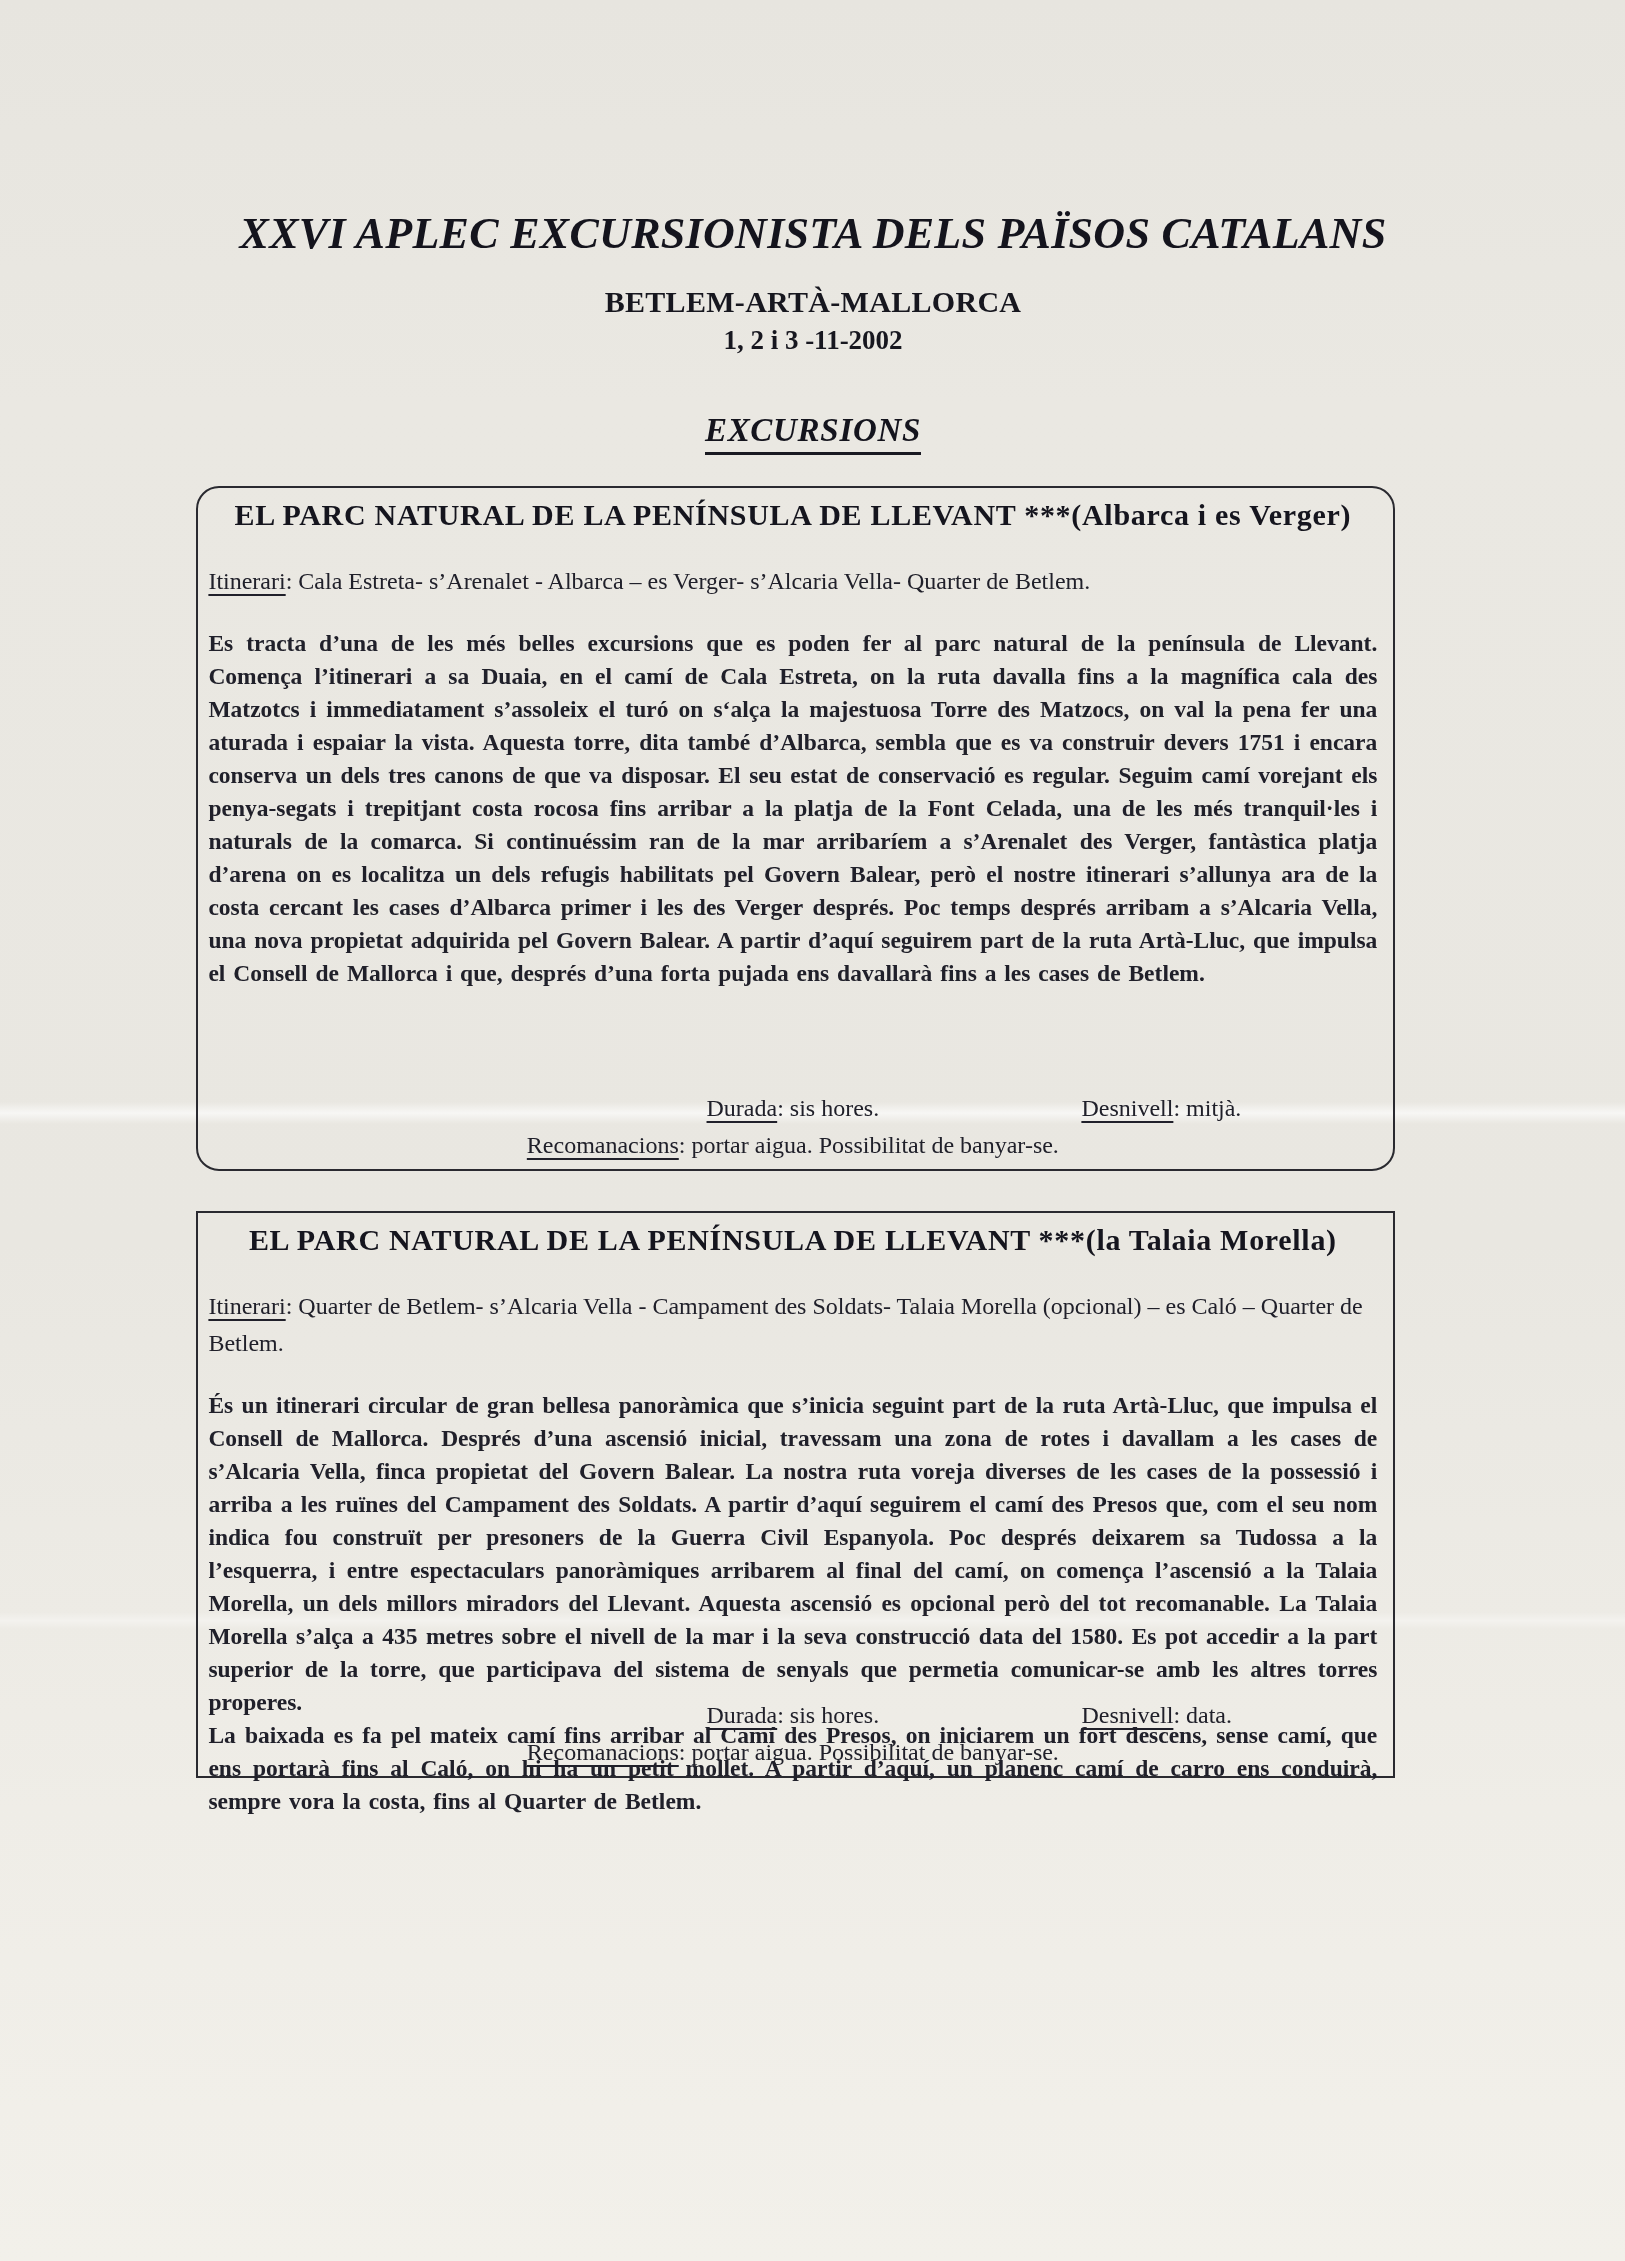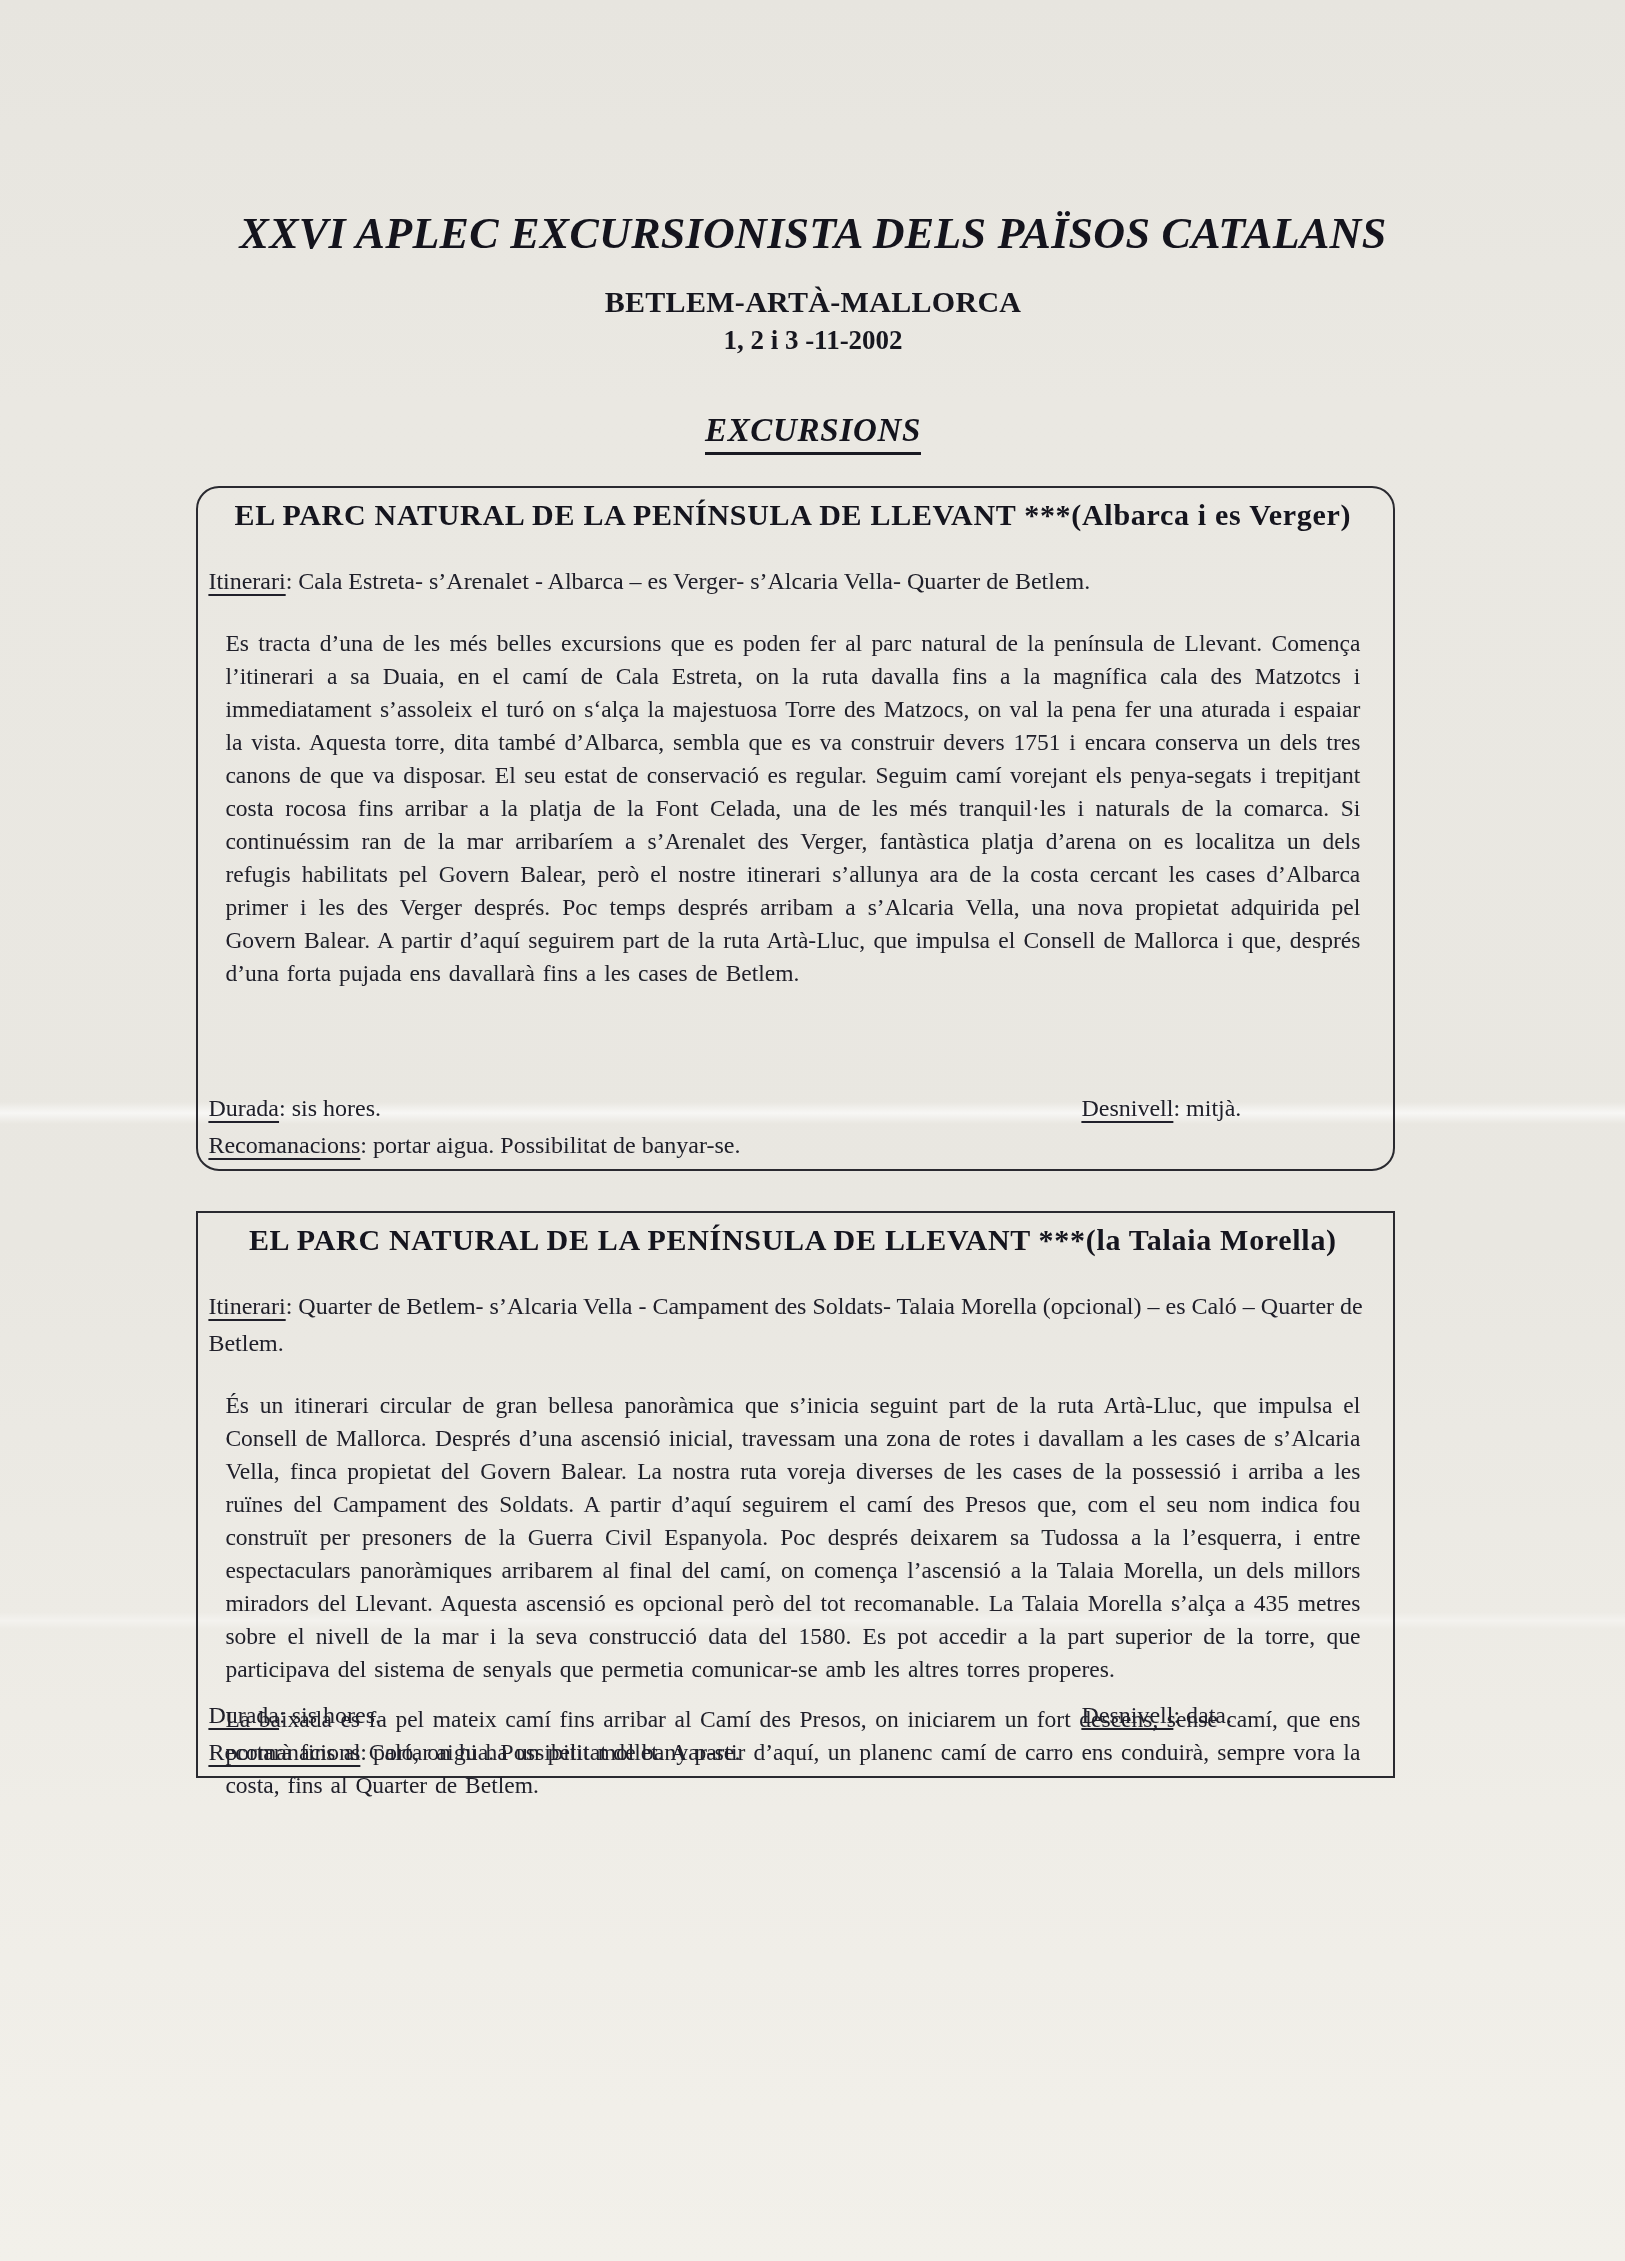--- a/index.html
+++ b/index.html
@@ -70,32 +70,33 @@
   }
   .itinerary {
     margin-top:31px;
     font-size:24px; line-height:37px;
     color:#20202a;
   }
   .desc {
     margin-top:27px;
   }
   .desc p {
-    margin:17px;
+    margin:0;
     font-size:23.5px; line-height:33px;
     text-align:justify;
     word-spacing:2px;
     color:#20202a;
+    font-weight:bold;
   }
   .card-footer {
     position:absolute; left:10.4px; right:15.7px; bottom:5.2px;
     font-size:24px; line-height:37px;
     color:#20202a;
   }
-  .meta-row { position:relative; }
+  .meta-row { position:relative;text-align:center; }
   .elevation { position:absolute; left:873px; top:0; white-space:nowrap; }
   .u {
     text-decoration:underline;
     text-decoration-thickness:2px;
     text-underline-offset:5.2px;
   }
 </style>
 </head>
 <body>
 

